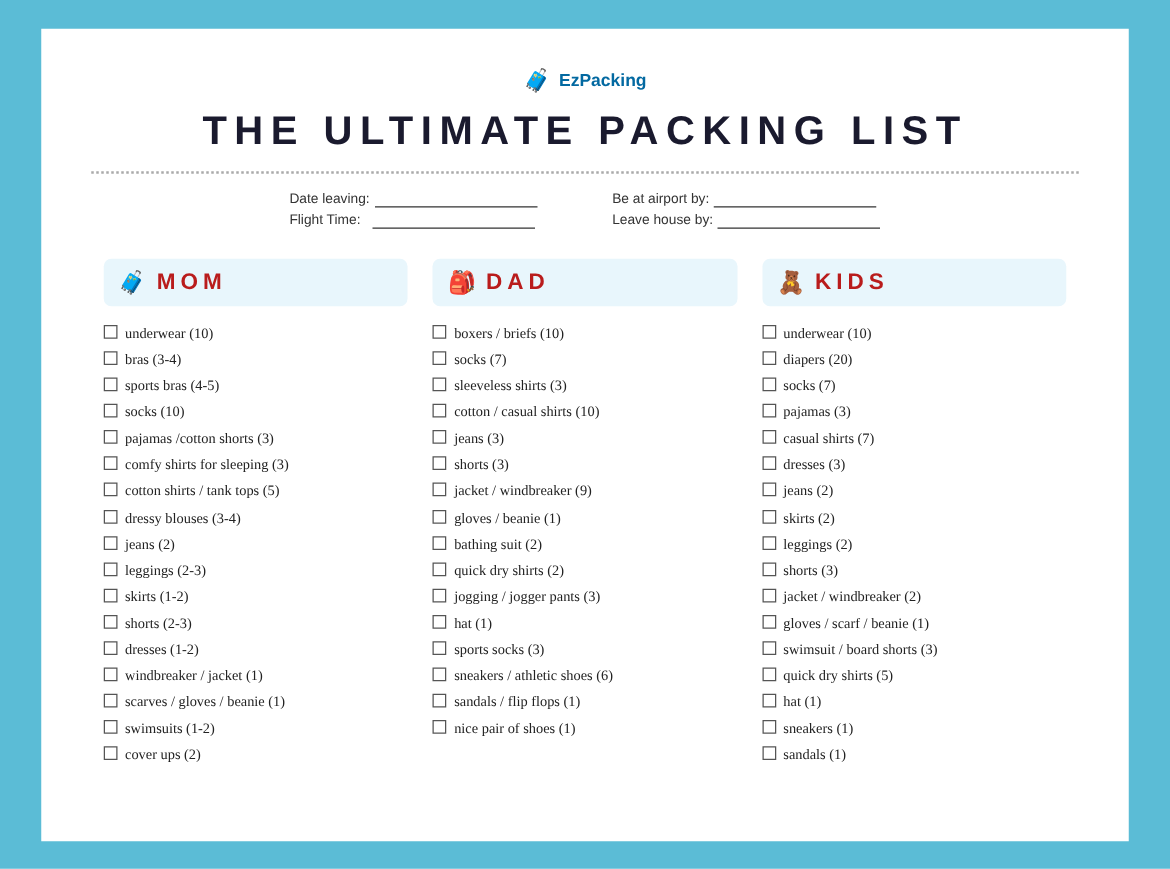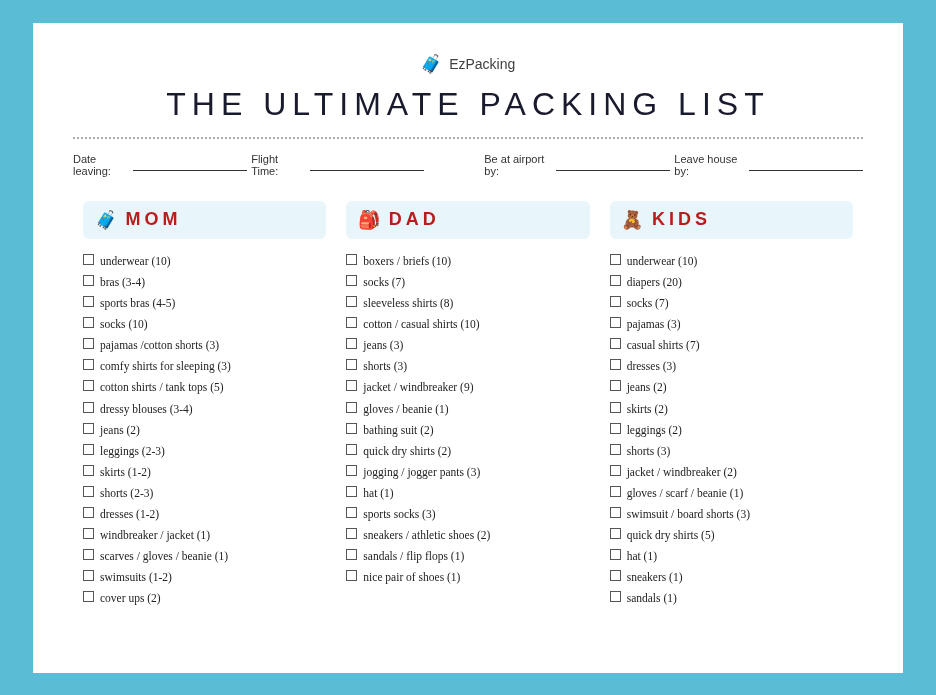--- a/index.html
+++ b/index.html
@@ -19,32 +19,32 @@
       position: relative;
     }
     .brand {
       display: flex;
       align-items: center;
       justify-content: center;
       gap: 6px;
       margin-bottom: 10px;
     }
     .brand-name {
-      color: #404040;
+      color: #0369a1;
       font-size: 14px;
-      font-weight: normal;
+      font-weight: bold;
     }
     .brand-icon {
       color: #5bbcd6;
       font-size: 18px;
     }
     .main-title {
       text-align: center;
       font-size: 32px;
-      font-weight: 400;
+      font-weight: 700;
       letter-spacing: 6px;
       color: #1a1a2e;
       text-transform: uppercase;
       line-height: 1.2;
       margin-bottom: 14px;
     }
     .dotted-line {
       border: none;
       border-top: 2px dotted #aaa;
       margin: 0 0 14px;
@@ -52,21 +52,21 @@
     .date-fields {
       display: flex;
       justify-content: center;
       gap: 60px;
       margin-bottom: 24px;
       font-size: 11px;
       color: #333;
     }
     .date-col {
       display: flex;
-      flex-direction: row;
+      flex-direction: column;
       gap: 4px;
     }
     .date-row {
       display: flex;
       align-items: center;
       gap: 4px;
     }
     .date-line {
       border-bottom: 1px solid #333;
       width: 130px;
@@ -245,21 +245,21 @@
           <li>
             <span class="checkbox"></span>
             <span>boxers / briefs (10)</span>
           </li>
           <li>
             <span class="checkbox"></span>
             <span>socks (7)</span>
           </li>
           <li>
             <span class="checkbox"></span>
-            <span>sleeveless shirts (8)</span>
+            <span>sleeveless shirts (3)</span>
           </li>
           <li>
             <span class="checkbox"></span>
             <span>cotton / casual shirts (10)</span>
           </li>
           <li>
             <span class="checkbox"></span>
             <span>jeans (3)</span>
           </li>
           <li>
@@ -289,21 +289,21 @@
           <li>
             <span class="checkbox"></span>
             <span>hat (1)</span>
           </li>
           <li>
             <span class="checkbox"></span>
             <span>sports socks (3)</span>
           </li>
           <li>
             <span class="checkbox"></span>
-            <span>sneakers / athletic shoes (2)</span>
+            <span>sneakers / athletic shoes (6)</span>
           </li>
           <li>
             <span class="checkbox"></span>
             <span>sandals / flip flops (1)</span>
           </li>
           <li>
             <span class="checkbox"></span>
             <span>nice pair of shoes (1)</span>
           </li>
         </ul>

